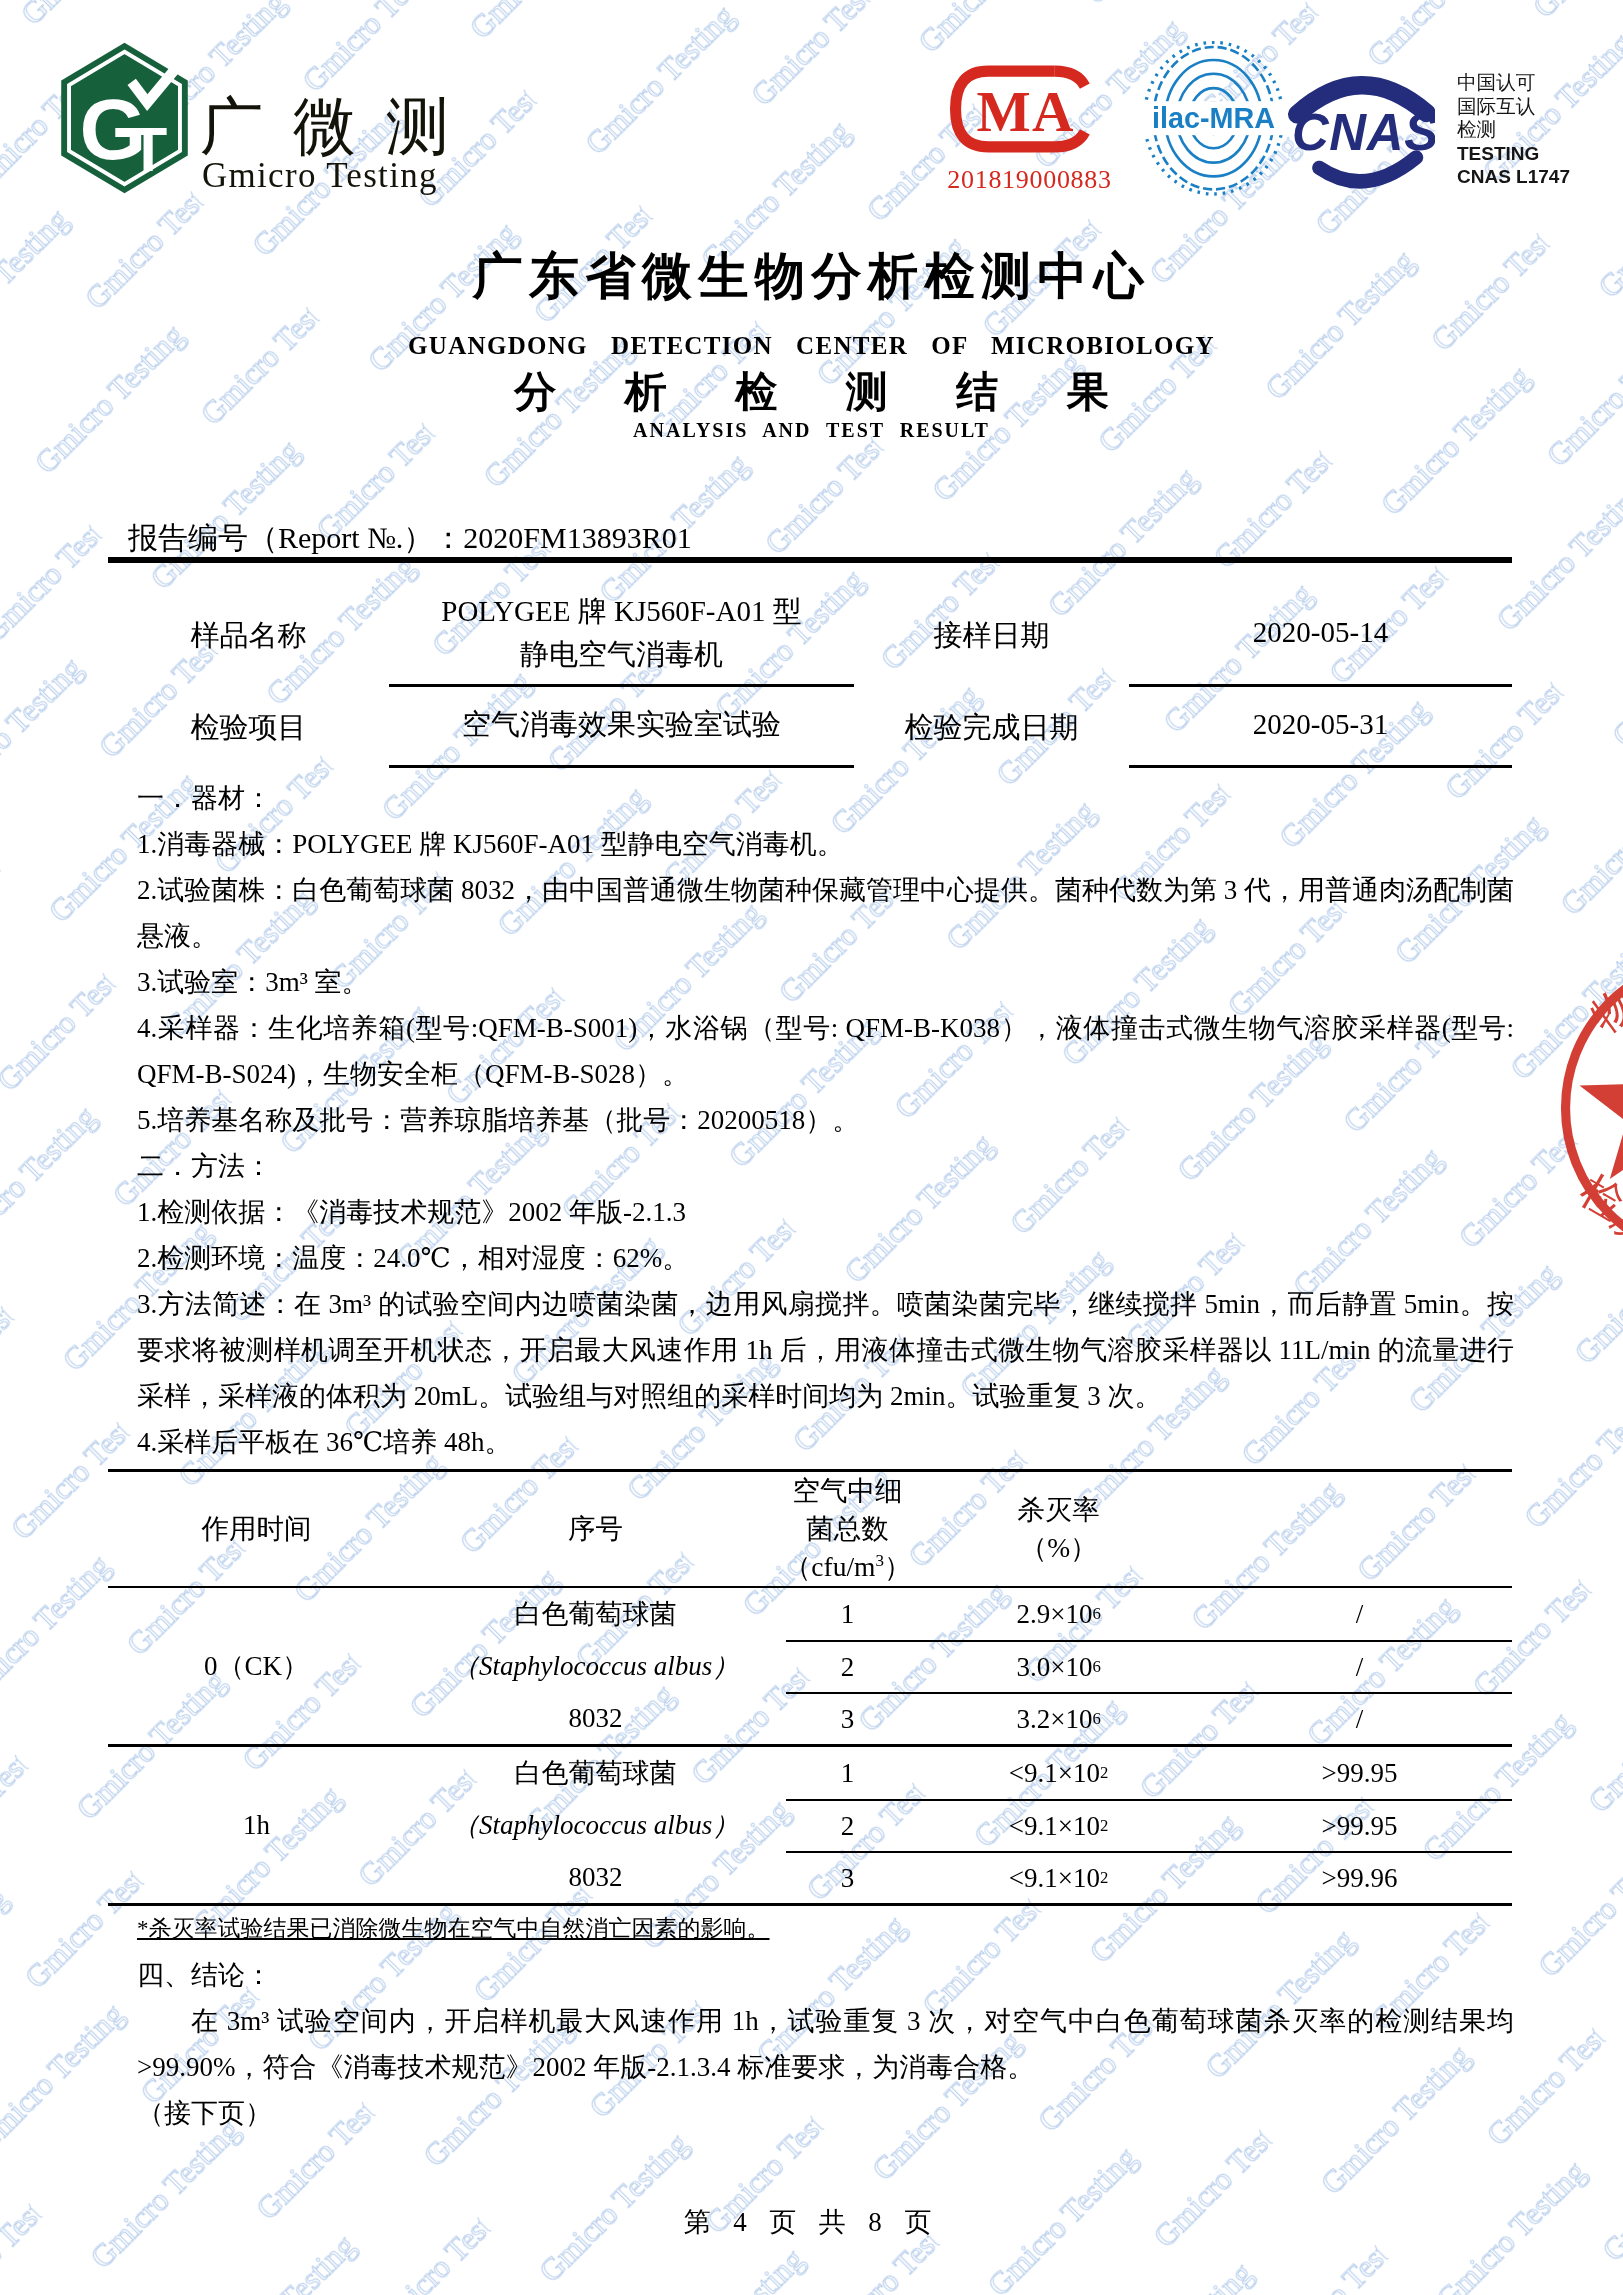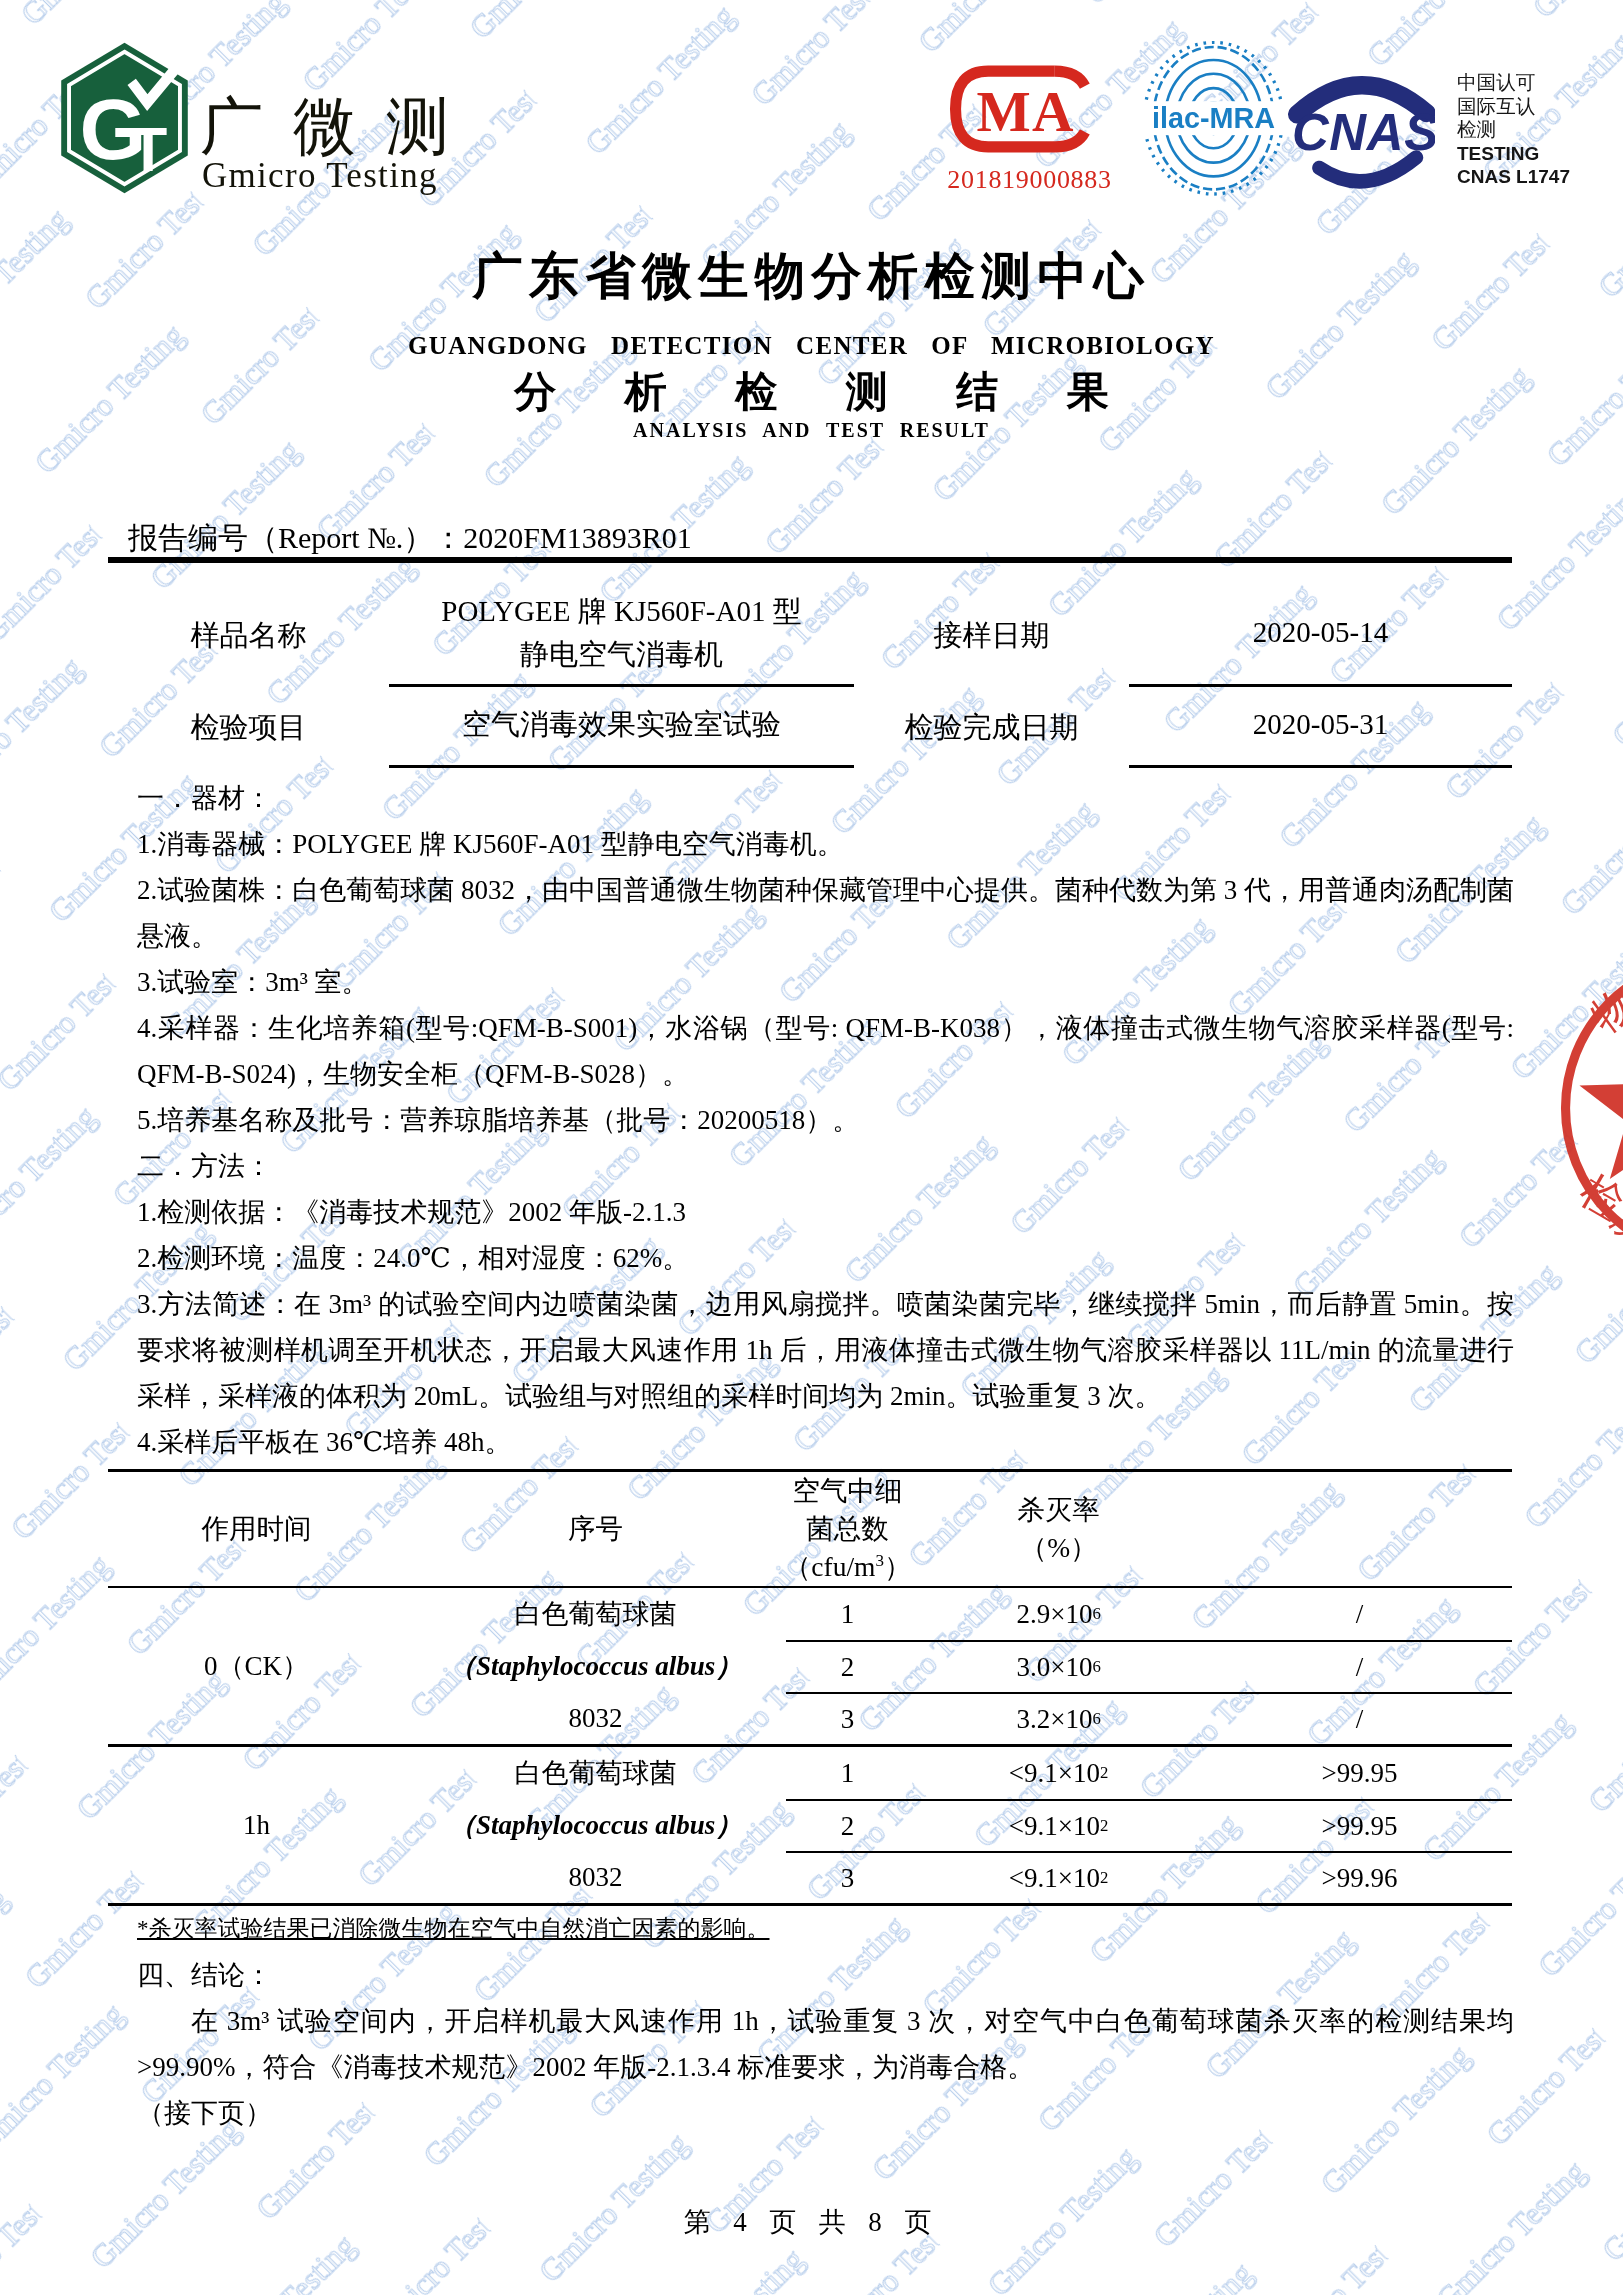--- a/index.html
+++ b/index.html
@@ -53,21 +53,21 @@
   .rtable { margin-top:3.9px; width:1404px; margin-left:-29.4px;
             border-top:3.9px solid #000; border-bottom:3.9px solid #000; font-size:27px; }
   .rhead, .rgroup { display:grid; grid-template-columns:298px 380px 124px 298px 304px; }
   .rhead { border-bottom:2.6px solid #000; min-height:110px; }
   .rhead .hc { display:flex; flex-direction:column; justify-content:center; align-items:center; line-height:38px; text-align:center; font-size:27.5px; }
   .rgroup { grid-template-rows:repeat(3,52px); }
   .rgroup + .rgroup { border-top:3.3px solid #000; }
   .cell-span { grid-row:1/4; display:flex; flex-direction:column; justify-content:center; align-items:center; text-align:center; line-height:52px; }
   .rcell { display:flex; justify-content:center; align-items:center; }
   .rsub { border-top:2px solid #000; }
-  .latin { font-style:italic;font-weight:bold; }
+  .latin { font-style:italic; }
 
   .footnote { margin-top:11.8px; font-size:23px; margin-left:-13px;text-decoration:underline; }
   .sec4 { margin-top:10.5px; }
   .concl { text-indent:2em; }
   .nextpage { margin-top:0; }
 
   .footer { left:0; top:2204px; width:100%; text-align:center; font-size:27px; letter-spacing:7.9px; }
 
   .seal { right:0; top:961px; z-index:2; opacity:0.9; }
 </style>

